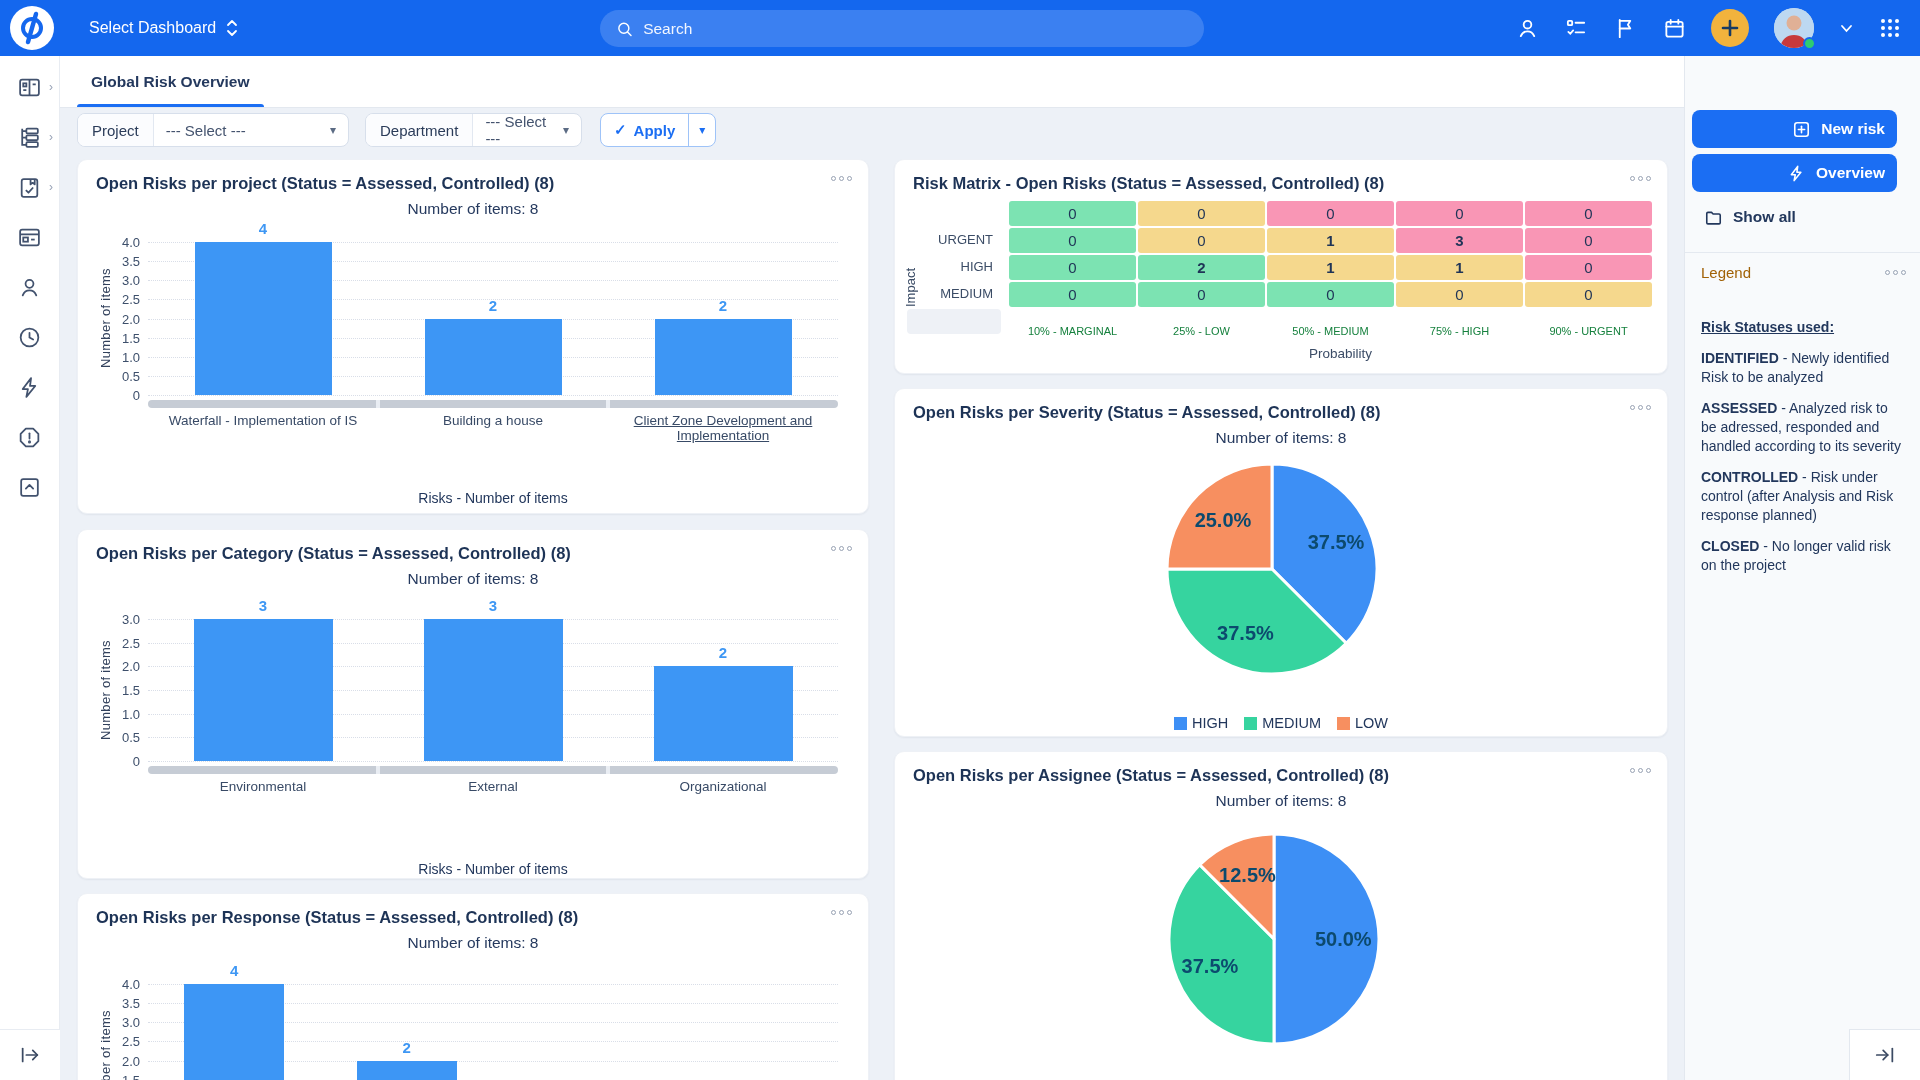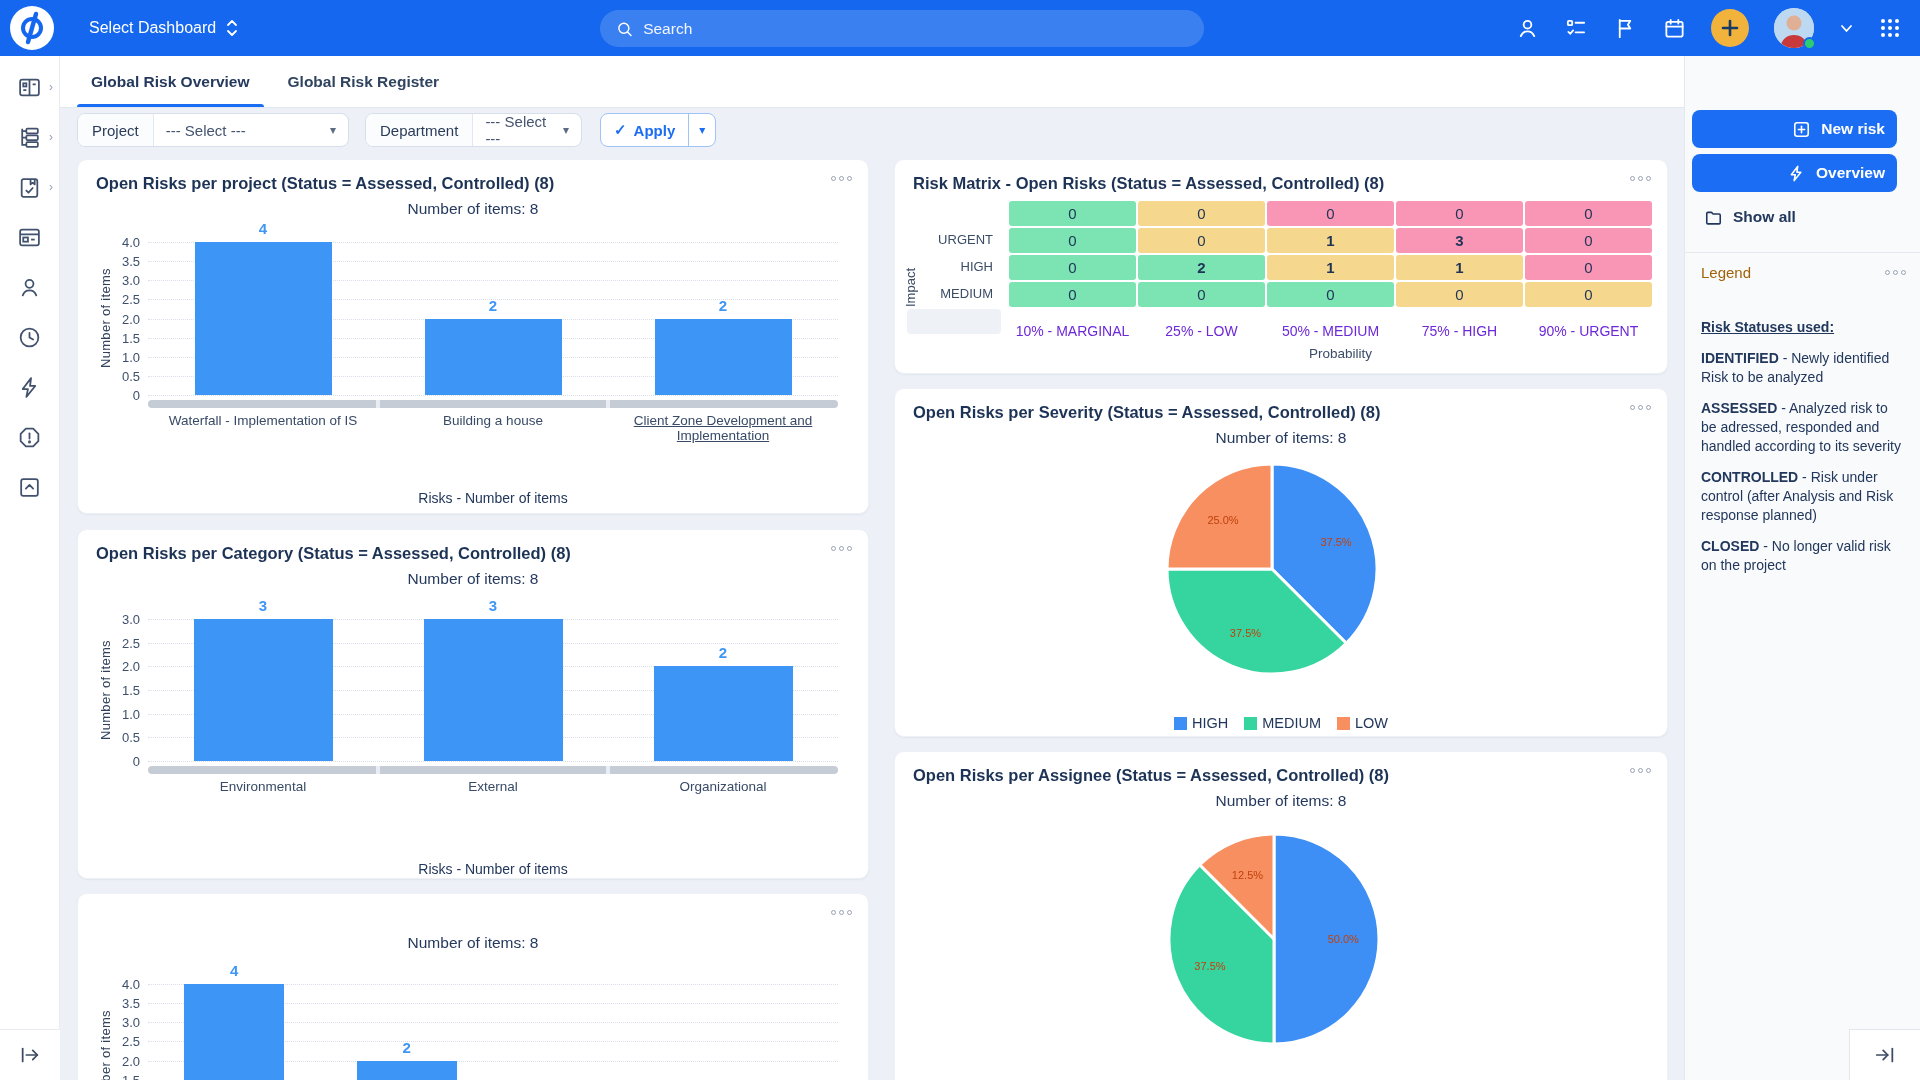--- a/index.html
+++ b/index.html
@@ -79,28 +79,28 @@
   .cats .cat { text-align:center; font-size:13.5px; color:#384a66; }
   .xlab { position:absolute; text-align:center; font-size:14px; color:#22375c; }
 
   
   .mxgrid { position:absolute; left:12px; top:41px; display:grid; grid-template-columns:100px repeat(5,127px); grid-auto-rows:25px; gap:2px; }
   .mxlab { display:flex; align-items:center; justify-content:flex-end; padding-right:14px; font-size:13px; color:#3b4c66;margin-top:38px; }
   .mxcell { border-radius:3px; display:flex; align-items:center; justify-content:center; font-size:15px; color:#1f3457; }
   .mxcell.b { font-weight:700; }
   .mxgreen { background:#7ce3b2; } .mxyellow { background:#f5d88d; } .mxpink { background:#f996b5; }
   .mxcorner { background:#eef1f6; border-radius:4px; margin-right:6px; }
-  .mxcol { display:flex; align-items:center; justify-content:center; font-size:14px; color:#6d28d9;margin-top:19px; }
+  .mxcol { display:flex; align-items:center; justify-content:center; font-size:11px; color:#15803d;margin-top:19px; }
   .mximpact { position:absolute; left:8px; top:41px; height:106px; writing-mode:vertical-rl; transform:rotate(180deg); font-size:13px; color:#3b4c66; display:flex; align-items:center; }
   .mxprob { position:absolute; font-size:13.5px; color:#3b4c66; text-align:center; }
 
   
   .piebox { position:absolute; width:230px; height:230px; }
   .piebox svg { position:absolute; left:0; top:0; overflow:visible; }
-  .slab { position:absolute; transform:translate(-50%,-50%); color:#c2410c; font-weight:400; font-size:11px; white-space:nowrap; }
+  .slab { position:absolute; transform:translate(-50%,-50%); color:#0c4a6e; font-weight:700; font-size:20px; white-space:nowrap; }
   .plegend { position:absolute; left:0; right:0; display:flex; justify-content:center; gap:16px; }
   .plegend .li { display:flex; align-items:center; gap:5px; font-size:14.5px; color:#22375c; }
   .plegend .sw { width:13px; height:13px; display:inline-block; }
 </style>
 </head>
 <body>
 
 <div class="stage">
 
   <div class="topbar">
@@ -308,23 +308,20 @@
           <polyline points="10,7 15,12 10,17"></polyline>
           <line x1="20" y1="5" x2="20" y2="19"></line>
       </svg>
     </div>
   </div>
 
   <div class="main">
     <div class="tabsbar">
       <div class="tab active">
           <span>Global Risk Overview</span>
-        </div>
-      <div class="tab inactive">
-          <span>Global Risk Register</span>
         </div>
     </div>
 
     <div class="filters">
       <div class="fgroup" style="width:272px">
         <span class="flabel">Project</span>
         <span class="fval" style="flex:1">
           <span>--- Select ---</span>
             <span class="caret">▾</span>
         </span>
@@ -534,20 +531,21 @@
             <path d="M115,115 L115.00,220.00 A105,105 0 0 1 40.75,40.75 Z" fill="#36d49f" stroke="#fff" stroke-width="3" stroke-linejoin="round"></path>
             <path d="M115,115 L40.75,40.75 A105,105 0 0 1 115.00,10.00 Z" fill="#f78f60" stroke="#fff" stroke-width="3" stroke-linejoin="round"></path>
           </svg>
           <div class="slab" style="left: 184.3px; top: 115px;">50.0%</div>
           <div class="slab" style="left: 50.9751px; top: 141.52px;">37.5%</div>
           <div class="slab" style="left: 88.48px; top: 50.9751px;">12.5%</div>
         </div>
     </section>
 
     <section class="panel" style="left:17px; top:837px; width:792px; height:400px">
+      <h3 class="phead">Open Risks per Response (Status = Assessed, Controlled) (8)</h3>
       <span class="kebab">
           <i></i>
           <i></i>
           <i></i>
         </span>
       <div class="subtitle">Number of items: 8</div>
       <div class="barchart">
         <span class="ylab" style="left:20px; top:90px; height:153px">Number of items</span>
         <div class="yticks" style="left:28px; top:90px; width:34px; height:153px">
             <span style="top: 88.625px;">1.5</span>

